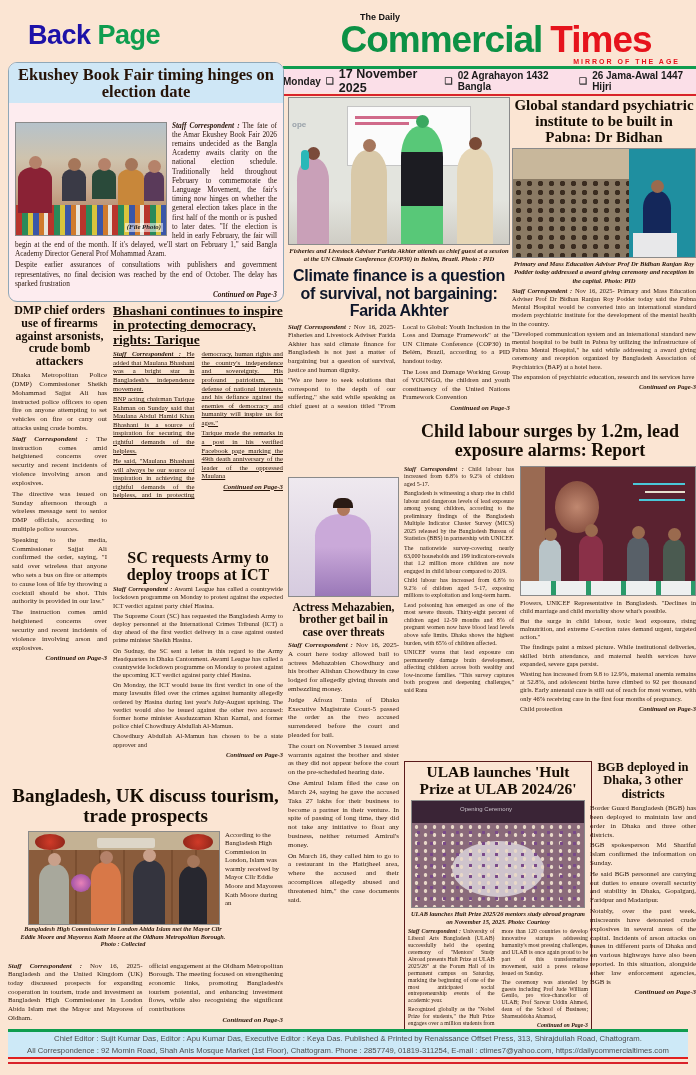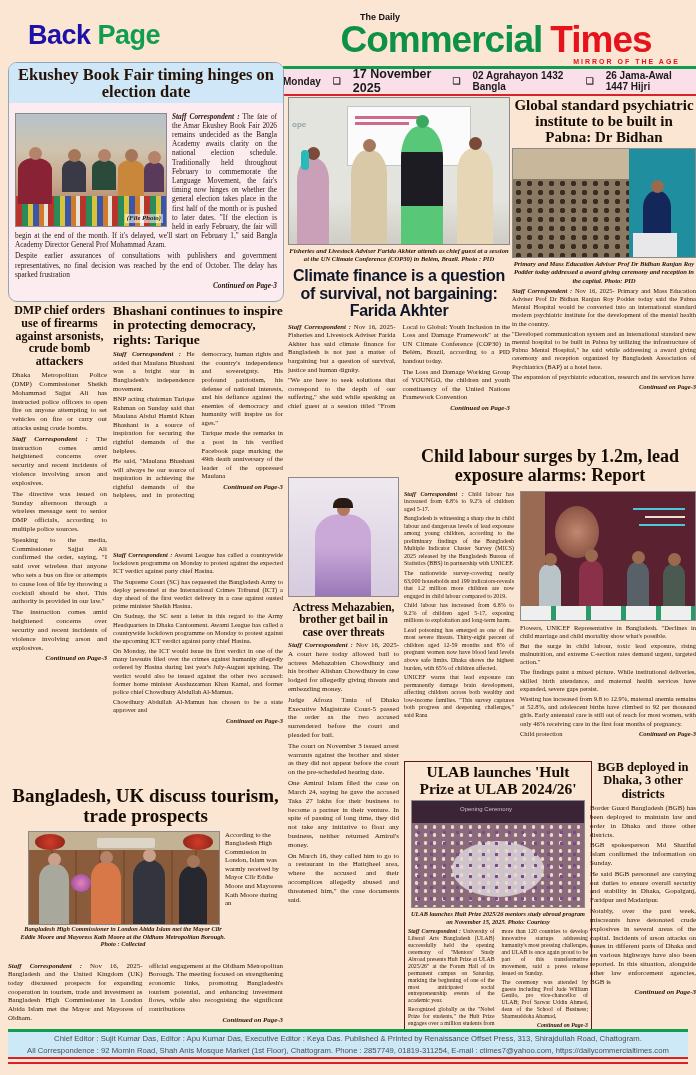--- a/index.html
+++ b/index.html
@@ -18,27 +18,27 @@
   
   .backpage{font-family:"Liberation Sans",sans-serif;font-weight:bold;font-size:27px;letter-spacing:-0.5px;}
   .bp1{color:#1d12a8;} .bp2{color:#0f9d4f;}
   .masthead{text-align:center;font-family:"Liberation Sans",sans-serif;}
   .the-daily{font-size:9px;font-weight:bold;color:#111;text-align:left;padding-left:60px;}
   .mh-title{font-size:37px;font-weight:bold;letter-spacing:-1px;line-height:0.95;}
   .mh-green{color:#0c9145;} .mh-red{color:#e6131c;}
   .tagline{font-size:7px;font-weight:bold;color:#e6131c;letter-spacing:2px;text-align:right;padding-right:12px;margin-top:1px;}
   .rule-green{background:#0f9d4f;} .rule-red{background:#d9232a;}
   .datebar{background:#fbdfe8;font-family:"Liberation Sans",sans-serif;font-weight:bold;color:#1a1a1a;
-           font-size:10px;display:flex;align-items:center;justify-content:center;gap:12px;}
+           font-size:10px;display:flex;align-items:center;justify-content:center;gap:5px;}
   .datebar .big{font-size:12.5px;}
   .sq{font-size:9px;color:#333;}
   
   .ek-box{border:1.5px solid #90a8b8;border-radius:9px;background:#fdecef;overflow:hidden;}
   .ek-head{background:#cfe7f6;font-size:16.5px;font-weight:bold;text-align:center;line-height:1.05;padding:3px 2px 2px;}
-  .ek-body{padding:9px 6px;font-size:7.3px;line-height:1.26;}
+  .ek-body{padding:18px 6px;font-size:7.3px;line-height:1.26;}
   .ek-photo{float:left;width:150px;height:112px;margin:1px 5px 2px 0;}
   .file-photo{position:absolute;right:3px;bottom:3px;font-size:6.8px;font-weight:bold;font-style:italic;
               background:rgba(255,255,255,0.55);padding:0 2px;color:#222;}
   .txt{line-height:1.26;overflow:hidden;}
   .footer{background:#cde9f7;border-top:3px solid #0f9d4f;border-bottom:2px solid #e02020;
           font-family:"Liberation Sans",sans-serif;font-size:7.7px;color:#4c4c4c;text-align:center;line-height:1.5;padding:1px 0;}
   .ulab-box{border:1.5px solid #5a1a1a;background:#fbe5d3;padding:2px 3px;}
   .ov-txt{position:absolute;font-family:"Liberation Sans",sans-serif;}
 </style>
 </head>
@@ -105,32 +105,33 @@
     <div class="txt" style="font-size:7px;height:398px;margin-top:3px;">
       <p>Dhaka Metropolitan Police (DMP) Commissioner Sheikh Mohammad Sajjat Ali has instructed police officers to open fire on anyone attempting to set vehicles on fire or carry out attacks using crude bombs.</p>
       <p><span class="byl">Staff Correspondent :</span> <span>The instruction comes amid heightened concerns over security and recent incidents of violence involving arson and explosives.</span></p>
       <p>The directive was issued on Sunday afternoon through a wireless message sent to senior DMP officials, according to multiple police sources.</p>
       <p>Speaking to the media, Commissioner Sajjat Ali confirmed the order, saying, "I said over wireless that anyone who sets a bus on fire or attempts to cause loss of life by throwing a cocktail should be shot. This authority is provided in our law."</p>
       <p>The instruction comes amid heightened concerns over security and recent incidents of violence involving arson and explosives.</p>
       <p class="cont">Continued on Page-3</p>
     </div>
   </div>
 
-  <div class="abs" style="left:113px;top:304px;width:170px;height:242px;">
+  <div class="abs" style="left:113px;top:304px;width:170px;height:242px;text-decoration:underline;">
     <div class="art-h" style="font-size:13.5px;text-align:left;">Bhashani continues to inspire in protecting democracy, rights: Tarique</div>
     <div class="cols2 txt" style="font-size:6.8px;height:185px;margin-top:3px;">
       <p><span class="byl">Staff Correspondent :</span> <span>He added that Maulana Bhashani was a bright star in Bangladesh's independence movement.</span></p>
       <p>BNP acting chairman Tarique Rahman on Sunday said that Maulana Abdul Hamid Khan Bhashani is a source of inspiration for securing the rightful demands of the helpless.</p>
       <p>He said, "Maulana Bhashani will always be our source of inspiration in achieving the rightful demands of the helpless, and in protecting democracy, human rights and the country's independence and sovereignty. His profound patriotism, his defense of national interests, and his defiance against the enemies of democracy and humanity will inspire us for ages."</p>
       <p>Tarique made the remarks in a post in his verified Facebook page marking the 49th death anniversary of the leader of the oppressed Maulana</p>
       <p class="cont">Continued on Page-3</p>
     </div>
   </div>
 
   <div class="abs" style="left:113px;top:549px;width:170px;height:232px;">
+    <div class="art-h" style="font-size:16px;">SC requests Army to deploy troops at ICT</div>
     <div class="txt" style="font-size:6.5px;height:192px;margin-top:2px;">
       <p><span class="byl">Staff Correspondent :</span> <span>Awami League has called a countrywide lockdown programme on Monday to protest against the expected ICT verdict against party chief Hasina.</span></p>
       <p>The Supreme Court (SC) has requested the Bangladesh Army to deploy personnel at the International Crimes Tribunal (ICT) a day ahead of the first verdict delivery in a case against ousted prime minister Sheikh Hasina.</p>
       <p>On Sudnay, the SC sent a letter in this regard to the Army Headquarters in Dhaka Cantonment. Awami League has called a countrywide lockdown programme on Monday to protest against the upcoming ICT verdict against party chief Hasina.</p>
       <p>On Monday, the ICT would issue its first verdict in one of the many lawsuits filed over the crimes against humanity allegedly ordered by Hasina during last year's July-August uprising. The verdict would also be issued against the other two accused: former home minister Asaduzzaman Khan Kamal, and former police chief Chowdhury Abdullah Al-Mamun.</p>
       <p>Chowdhury Abdullah Al-Mamun has chosen to be a state approver and</p>
       <p class="cont">Continued on Page-3</p>
     </div>
   </div>
 
@@ -216,21 +217,21 @@
     <div class="cap" style="font-size:6.6px;margin-top:2px;">Primary and Mass Education Adviser Prof Dr Bidhan Ranjan Roy Podder today addressed a award giving ceremony and reception in the capital. Photo: PID</div>
     <div class="txt" style="font-size:6.5px;height:122px;margin-top:2px;">
       <p><span class="byl">Staff Correspondent :</span> <span>Nov 16, 2025- Primary and Mass Education Adviser Prof Dr Bidhan Ranjan Roy Podder today said the Pabna Mental Hospital would be converted into an international standard modern psychiatric institute for the development of the mental health in the country.</span></p>
       <p>"Developed communication system and an international standard new mental hospital to be built in Pabna by utilizing the infrastructure of Pabna Mental Hospital," he said while addressing a award giving ceremony and reception organized by Bangladesh Association of Psychiatrics (BAP) at a hotel here.</p>
       <p>The expansion of psychiatric education, research and its services have</p>
       <p class="cont">Continued on Page-3</p>
     </div>
   </div>
 
   <div class="abs" style="left:404px;top:422px;width:292px;height:338px;">
-    <div class="art-h" style="font-size:18px;margin-top:25px;">Child labour surges by 1.2m, lead exposure alarms: Report</div>
+    <div class="art-h" style="font-size:18px;">Child labour surges by 1.2m, lead exposure alarms: Report</div>
     <div style="display:flex;gap:6px;margin-top:5px;">
       <div class="txt" style="width:110px;font-size:6px;height:288px;">
         <p><span class="byl">Staff Correspondent :</span> <span>Child labour has increased from 6.8% to 9.2% of children aged 5-17.</span></p>
         <p>Bangladesh is witnessing a sharp rise in child labour and dangerous levels of lead exposure among young children, according to the preliminary findings of the Bangladesh Multiple Indicator Cluster Survey (MICS) 2025 released by the Bangladesh Bureau of Statistics (BBS) in partnership with UNICEF.</p>
         <p>The nationwide survey-covering nearly 63,000 households and 199 indicators-reveals that 1.2 million more children are now engaged in child labour compared to 2019.</p>
         <p>Child labour has increased from 6.8% to 9.2% of children aged 5-17, exposing millions to exploitation and long-term harm.</p>
         <p>Lead poisoning has emerged as one of the most severe threats. Thirty-eight percent of children aged 12-59 months and 8% of pregnant women now have blood lead levels above safe limits. Dhaka shows the highest burden, with 65% of children affected.</p>
         <p>UNICEF warns that lead exposure can permanently damage brain development, affecting children across both wealthy and low-income families. "This survey captures both progress and deepening challenges," said Rana</p>
       </div>
       <div style="width:176px;">

